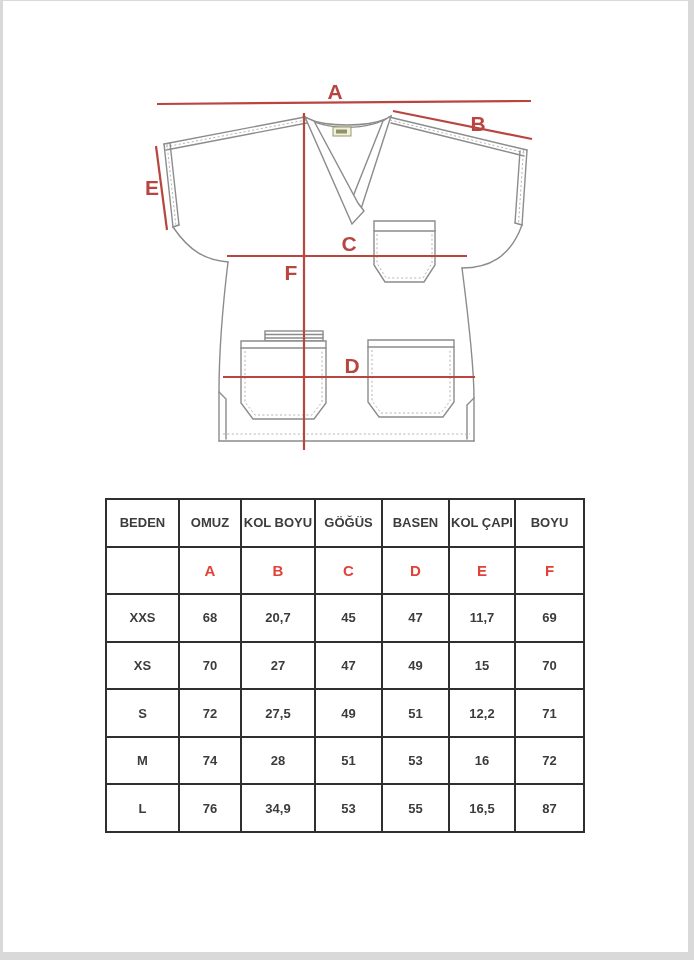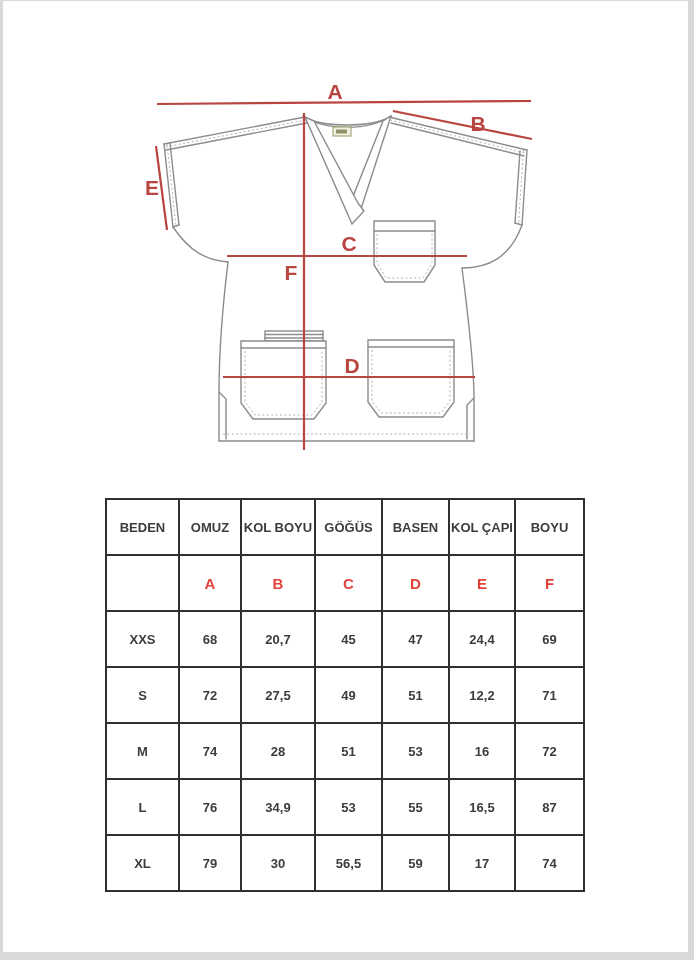--- a/index.html
+++ b/index.html
@@ -16,21 +16,21 @@
 
   
   .g   {stroke:var(--drawing_gray,#8c8c8c);stroke-width:1.4;fill:none;stroke-linecap:round;}
   .gf  {stroke:var(--drawing_gray,#8c8c8c);stroke-width:1.4;fill:#ffffff;}
   .st  {stroke:#b2b2b2;stroke-width:1;fill:none;stroke-dasharray:2 2.4;}
   .red {stroke:var(--measure_red,#b94540);stroke-width:2.2;fill:none;}
   .redlabel{fill:var(--measure_red,#b94540);font:700 21px "Liberation Sans",sans-serif;}
 
   
   table.size{
-    position:absolute;left:105px;top:498px;width:478px;height:394px;
+    position:absolute;left:105px;top:498px;width:478px;height:335px;
     border-collapse:collapse;table-layout:fixed;
     background:#fff;
   }
   table.size td{
     border:2px solid var(--table_border,#2f2f2f);
     text-align:center;vertical-align:middle;
     font:700 13px "Liberation Sans",sans-serif;
     color:var(--table_text,#3c3c3c);
     padding:0;height:31px;
   }
@@ -154,22 +154,31 @@
         <td>D</td>
         <td>E</td>
         <td>F</td>
       </tr>
       <tr class="data">
         <td>XXS</td>
         <td>68</td>
         <td>20,7</td>
         <td>45</td>
         <td>47</td>
-        <td>24,4</td>
+        <td>11,7</td>
         <td>69</td>
+      </tr>
+      <tr class="data">
+        <td>XS</td>
+        <td>70</td>
+        <td>27</td>
+        <td>47</td>
+        <td>49</td>
+        <td>15</td>
+        <td>70</td>
       </tr>
       <tr class="data">
         <td>S</td>
         <td>72</td>
         <td>27,5</td>
         <td>49</td>
         <td>51</td>
         <td>12,2</td>
         <td>71</td>
       </tr>
@@ -184,23 +193,14 @@
       </tr>
       <tr class="data">
         <td>L</td>
         <td>76</td>
         <td>34,9</td>
         <td>53</td>
         <td>55</td>
         <td>16,5</td>
         <td>87</td>
       </tr>
-      <tr class="data">
-        <td>XL</td>
-        <td>79</td>
-        <td>30</td>
-        <td>56,5</td>
-        <td>59</td>
-        <td>17</td>
-        <td>74</td>
-      </tr>
     </tbody>
 </table>
 
 </body></html>

